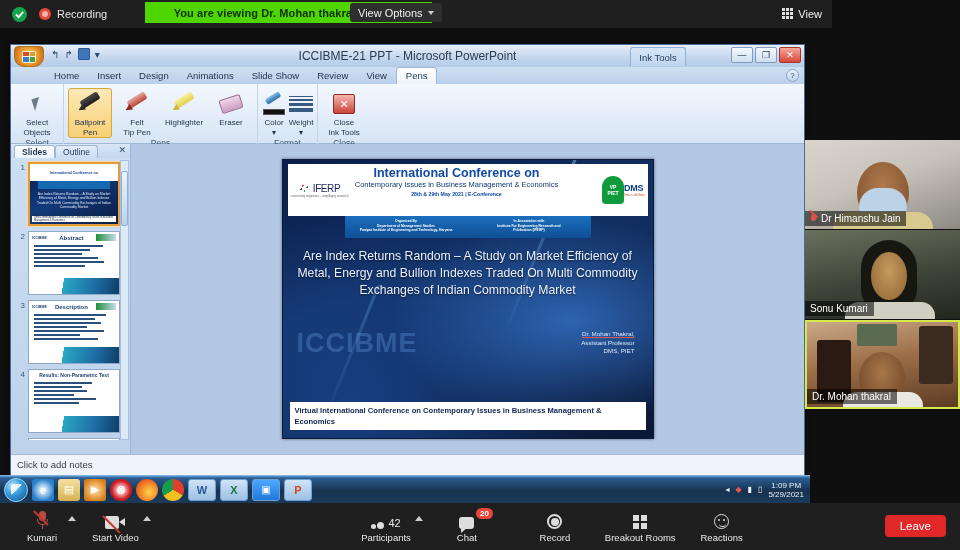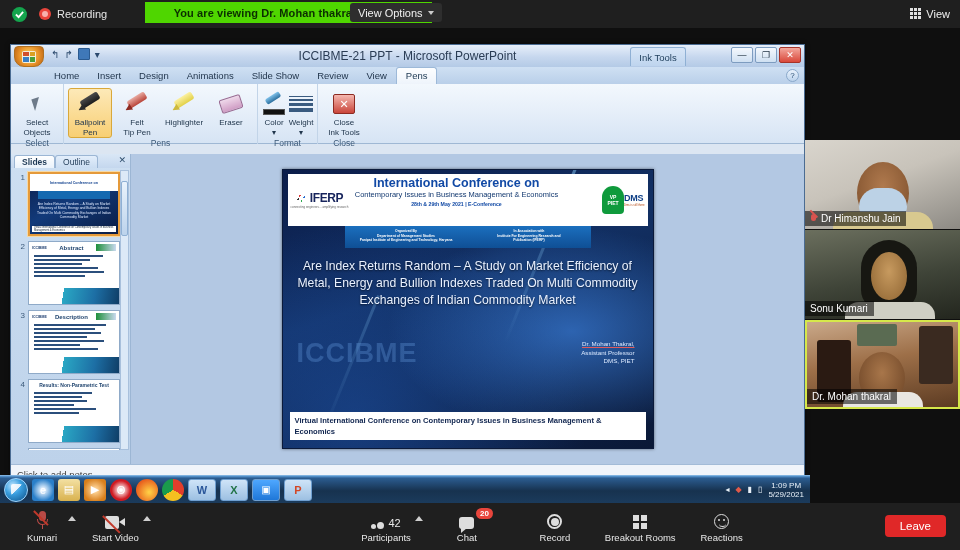--- a/index.html
+++ b/index.html
@@ -7,21 +7,21 @@
   html, body {
     width: 960px; height: 550px;
     overflow: hidden;
     background: #1a1a1a;
     font-family: "Liberation Sans", sans-serif;
   }
   #app { position: relative; width: 960px; height: 550px; background: #0f0f0f; }
 
   
   .zoom-topbar {
-    position: absolute; left: 0; top: 0; width: 960px; height: 28px;
+    position: absolute; left: 0; top: 0; width: 832px; height: 28px;
     background: #1f1f1f; display: flex; align-items: center;
   }
   .rec-wrap { display: flex; align-items: center; gap: 6px; margin-left: 12px; }
   .shield {
     width: 15px; height: 15px; border-radius: 50%;
     background: #14a44d; display: flex; align-items: center; justify-content: center;
   }
   .shield svg { width: 9px; height: 9px; }
   .rec-dot-wrap { display: flex; align-items: center; gap: 6px; margin-left: 12px; }
   .rec-dot { width: 12px; height: 12px; border-radius: 50%; background: #e8453c; position: relative; }
@@ -124,21 +124,21 @@
   .pen .tip { position:absolute; left:1px; top:12px; width:7px;height:7px; transform:rotate(-32deg); }
   .eraser { width:22px;height:14px;background:linear-gradient(#efd8ea,#cf9cc4); border:1px solid #9a6a92; border-radius:2px; transform:rotate(-18deg);}
   .colorbtn { width:24px; }
   .colorbtn .bar { width:22px;height:6px;background:#111; border:1px solid #555; margin-top:2px;}
   .weight-lines { display:flex;flex-direction:column;gap:2px; width:24px;}
   .weight-lines i { display:block;background:#3a5b80;}
   .closeink { width:22px;height:20px;background:linear-gradient(#f5b8b0,#c9453a); border:1px solid #8d2b22; border-radius:2px; color:#fff;font-size:11px;display:flex;align-items:center;justify-content:center;}
   .cursor-arrow { width:0;height:0;border-left:8px solid #6e7b8a;border-bottom:12px solid transparent; transform:rotate(-18deg);}
 
   
-  .ppt-body { display: flex; height: 310px; background: #5eead4; margin-top: 10px; }
+  .ppt-body { display: flex; height: 310px; background: #5eead4; }
   .slides-pane { width: 120px; background: linear-gradient(#cddff2,#bdd2ea); border-right:1px solid #9cb6d4; position: relative; }
   .pane-tabs { display:flex; height: 14px; align-items:flex-end; padding-left:3px; position:relative; background:linear-gradient(#d9e7f6,#c4d7ee);}
   .pane-tab { font-size: 8.5px; color:#1f3a56; padding:1px 7px; border:1px solid #9cb6d4; border-bottom:none; border-radius:3px 3px 0 0;}
   .pane-tab.active { background:linear-gradient(#ffffff,#eaf2fb); font-weight:bold;}
   .pane-tab.inactive { background:linear-gradient(#e3eefb,#cadcf1); }
   .pane-x { position:absolute; right:4px; top:1px; font-size:9px; color:#31506f; }
   .thumbs { padding: 4px 6px 0 6px; height: 282px; overflow:hidden; }
   .thumb-row { display:flex; gap:3px; margin-bottom: 5px; }
   .thumb-num { font-size: 8px; color:#3c5a7a; width:8px; text-align:right; padding-top:1px;}
   .thumb {
@@ -171,21 +171,21 @@
   .slide-bg {
     position:absolute; inset:0;
     background:
       radial-gradient(ellipse at 78% 58%, rgba(70,150,255,.55) 0%, rgba(12,36,92,0) 45%),
       radial-gradient(ellipse at 20% 90%, rgba(40,110,220,.35) 0%, rgba(10,24,54,0) 55%),
       linear-gradient(160deg,#0b1d4a 0%, #123064 40%, #0a1836 100%);
   }
   .slide-streak { position:absolute; width:3px; height:200px; background:linear-gradient(#8fd3ff,rgba(143,211,255,0)); transform:rotate(22deg); opacity:.5;}
   .slide-header { position:absolute; left:5px; right:5px; top:4px; height:52px; background:#ffffff; display:flex; }
   .sh-left { width:64px; display:flex; align-items:center; justify-content:center; flex-direction:column;}
-  .iferp-logo { font-size:12px; font-weight:bold; color:#17245c; letter-spacing:-.4px; }
+  .iferp-logo { font-size:10px; font-weight:normal; color:#17245c; letter-spacing:-.4px; }
   .iferp-sub { font-size:3px; color:#666; }
   .iferp-dots { width:12px;height:12px;border-radius:50%;
     background: radial-gradient(circle at 30% 30%, #e03a3a 0 1px, transparent 1px),
                 radial-gradient(circle at 70% 45%, #2e6fd0 0 1px, transparent 1px),
                 radial-gradient(circle at 45% 75%, #2fa84f 0 1px, transparent 1px),
                 radial-gradient(circle at 20% 60%, #333 0 1px, transparent 1px); }
   .sh-mid { flex:1; text-align:center; padding-top:2px;}
   .sh-t1 { font-size:12.5px; font-weight:bold; color:#1149a5; line-height:14px;}
   .sh-t2 { font-size:7.5px; color:#12386f; line-height:10px;}
   .sh-t3 { font-size:5.2px; color:#1149a5; font-weight:bold; line-height:8px;}

